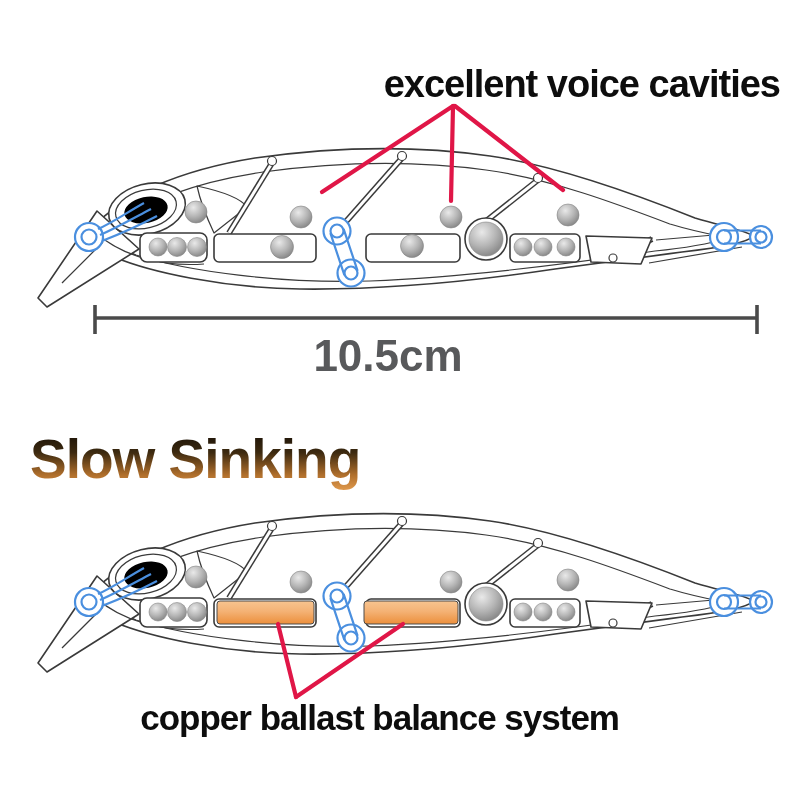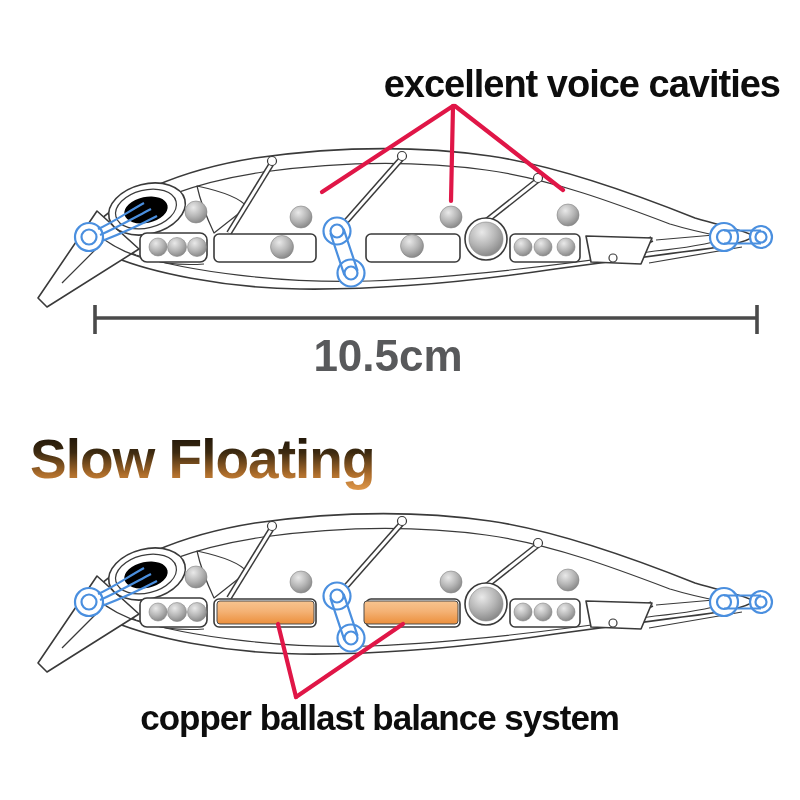--- a/index.html
+++ b/index.html
@@ -172,16 +172,16 @@
       <path d="M 278,624 L 296,697"></path>
       <path d="M 403,624 L 296,697"></path>
     </g>
   </svg>
 
 
   <div class="overlay anno voice-label">excellent voice cavities</div>
 
   <div class="overlay dim-label">10.5cm</div>
 
-  <div class="overlay title sinking-title">Slow Floating</div>
+  <div class="overlay title sinking-title">Slow Sinking</div>
 
   <div class="overlay anno ballast-label">copper ballast balance system</div>
 </div>
 
 </body></html>

